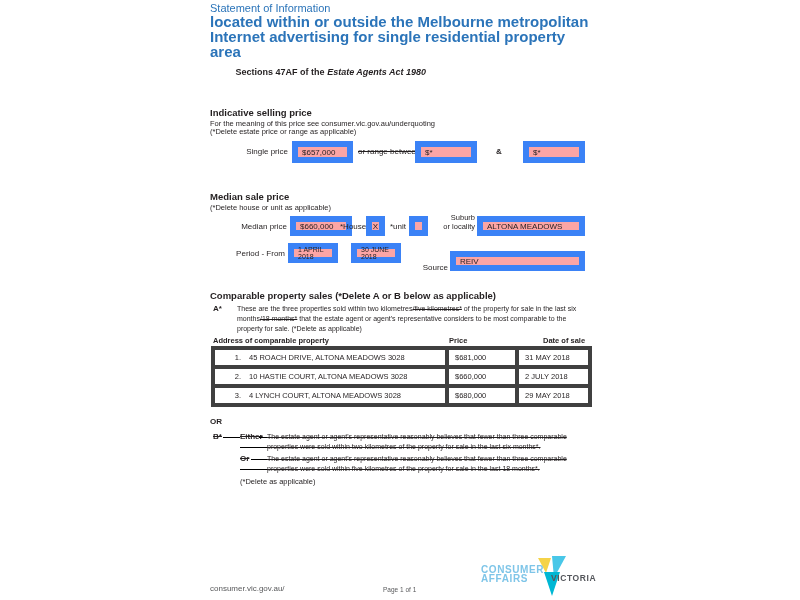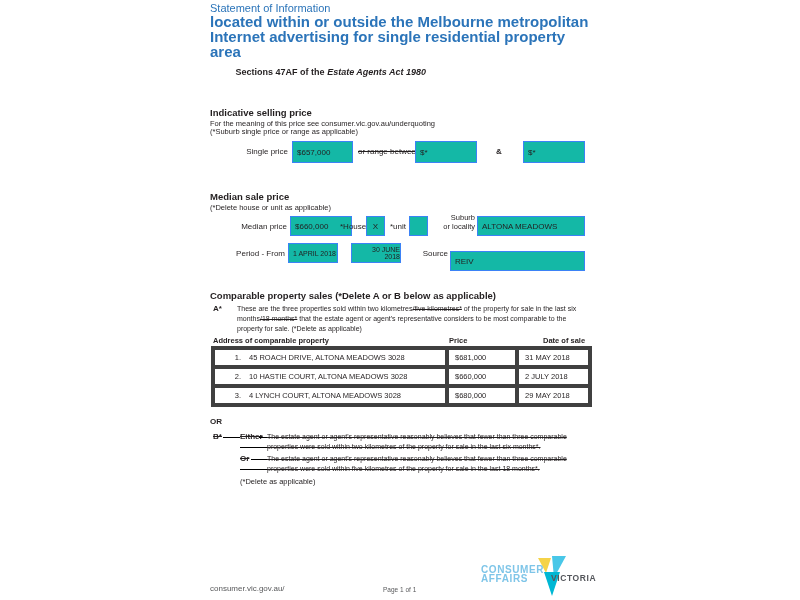--- a/index.html
+++ b/index.html
@@ -9,21 +9,21 @@
   .abs { position:absolute; }
   .blue { color:#2b74b9; }
   .b { font-weight:bold; }
   .i { font-style:italic; }
   .strike { text-decoration:line-through; }
   .eyebrow { left:210px; top:2px; font-size:11px; }
   .title { left:210px; top:15px; font-size:15px; font-weight:bold; line-height:14.8px; white-space:nowrap; }
   .sections-ref { right:214px; top:67px; font-size:9px; font-weight:bold; }
   .sec-head { font-size:9.5px; font-weight:bold; }
   .small { font-size:7.5px; }
-  .fbox { border:1px solid #3b82f6; background:#14b8a6; display:flex; align-items:center; padding-left:4px; font-size:8px;text-align:right; }
+  .fbox { border:6px solid #3b82f6; background:#fca5a5; display:flex; align-items:center; padding-left:4px; font-size:8px; }
   .fbox.center { justify-content:center; padding-left:0; }
   .lbl { font-size:8px; text-align:right; }
   .para { font-size:7px; line-height:10px; }
   table.comp { border-collapse:collapse; table-layout:fixed; width:377px; }
   table.comp td { border:4px solid #404040; height:19px; font-size:7.5px; vertical-align:middle; padding:0; }
   table.comp td.addr { padding-left:12px; }
   table.comp td.addr .num { display:inline-block; width:14px; }
   table.comp td.addr .atext { margin-left:8px; }
   table.comp td.price, table.comp td.date { padding-left:6px; }
   .thead { font-size:7.5px; font-weight:bold; }
@@ -42,21 +42,21 @@
     <div>located within or outside the Melbourne metropolitan</div>
     <div>Internet advertising for single residential property</div>
     <div>area</div>
   </div>
   <div class="abs sections-ref">
     <span>Sections 47AF of the </span><span class="i">Estate Agents Act 1980</span>
   </div>
 
   <div class="abs sec-head" style="left:210px; top:107px;">Indicative selling price</div>
   <div class="abs small" style="left:210px; top:119px;">For the meaning of this price see consumer.vic.gov.au/underquoting</div>
-  <div class="abs small" style="left:210px; top:127px;">(*Suburb single price or range as applicable)</div>
+  <div class="abs small" style="left:210px; top:127px;">(*Delete estate price or range as applicable)</div>
 
   <div class="abs lbl" style="left:150px; top:147px; width:138px;">Single price</div>
   <div class="abs fbox" style="left:292px; top:141px; width:61px; height:22px;">$657,000</div>
   <div class="abs strike" style="left:358px; top:147px; font-size:8px;">or range between</div>
   <div class="abs fbox" style="left:415px; top:141px; width:62px; height:22px;">$*</div>
   <div class="abs b" style="left:496px; top:147px; font-size:8px;">&amp;</div>
   <div class="abs fbox" style="left:523px; top:141px; width:62px; height:22px;">$*</div>
 
   <div class="abs sec-head" style="left:210px; top:191px;">Median sale price</div>
   <div class="abs small" style="left:210px; top:203px;">(*Delete house or unit as applicable)</div>
@@ -70,21 +70,21 @@
   <div class="abs" style="left:420px; top:213px; width:55px; text-align:right; font-size:7.5px; line-height:9px;">
     <div>Suburb</div>
     <div>or locality</div>
   </div>
   <div class="abs fbox" style="left:477px; top:216px; width:108px; height:20px;">ALTONA MEADOWS</div>
 
   <div class="abs lbl" style="left:150px; top:249px; width:135px;">Period - From</div>
   <div class="abs fbox" style="left:288px; top:243px; width:50px; height:20px; font-size:7px;">1 APRIL 2018</div>
   <div class="abs" style="left:341px; top:249px; font-size:8px;padding-left:16px;">to</div>
   <div class="abs fbox" style="left:351px; top:243px; width:50px; height:20px; font-size:7px;">30 JUNE 2018</div>
-  <div class="abs lbl" style="left:390px; top:249px; width:58px;">Source</div>
+  <div class="abs lbl" style="left:390px; top:263px; width:58px;">Source</div>
   <div class="abs fbox" style="left:450px; top:243px; width:135px; height:20px;margin-top:8px;">REIV</div>
 
   <div class="abs sec-head" style="left:210px; top:290px;">Comparable property sales (*Delete A or B below as applicable)</div>
   <div class="abs b" style="left:213px; top:304px; font-size:8px;">A*</div>
   <div class="abs para" style="left:237px; top:304px; width:346px;">
     <span>These are the three properties sold within two kilometres</span><span class="strike">/five kilometres*</span><span> of the property for sale in the last six months</span><span class="strike">/18 months*</span><span> that the estate agent or agent's representative considers to be most comparable to the property for sale. (*Delete as applicable)</span>
   </div>
 
   <div class="abs thead" style="left:213px; top:336px;">Address of comparable property</div>
   <div class="abs thead" style="left:449px; top:336px;">Price</div>

